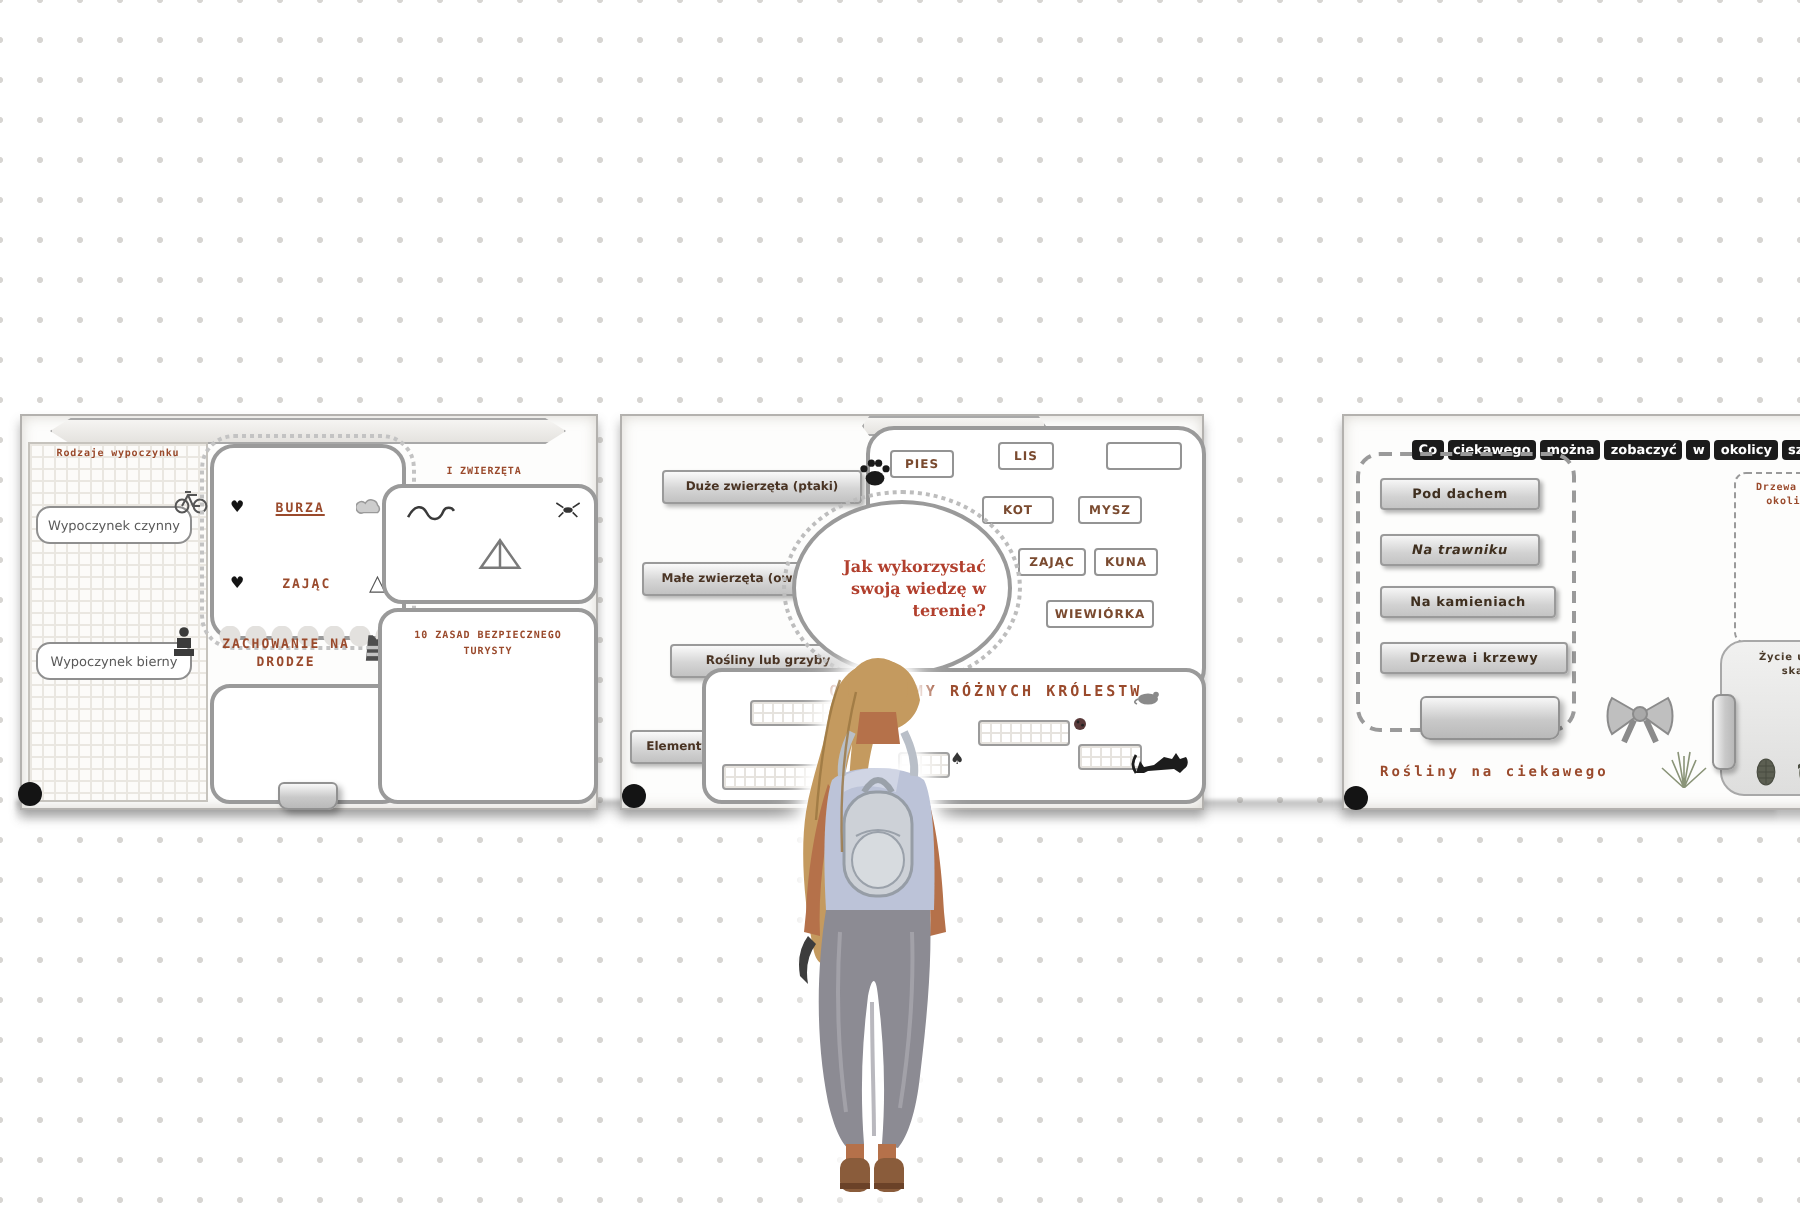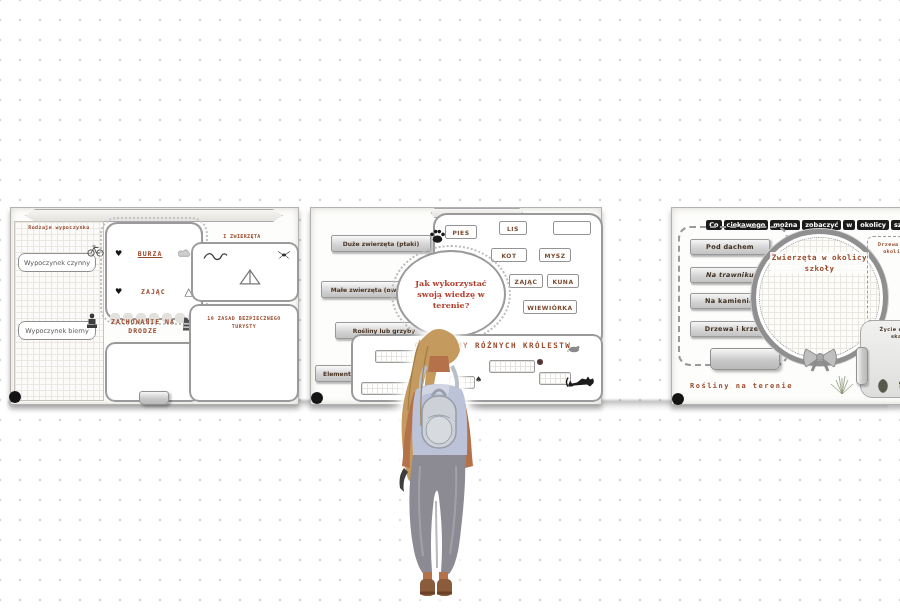--- a/index.html
+++ b/index.html
@@ -26,21 +26,21 @@
   .btnGrey{background:linear-gradient(180deg,#f6f6f6,#d2d2d2 60%,#c4c4c4);border:1px solid #9a9a9a;border-radius:2px;
     box-shadow:1.5px 1.5px 2px rgba(0,0,0,.3);display:flex;align-items:center;justify-content:center;
     font-size:6.5px;font-weight:700;color:#3f2f1f;height:14px;letter-spacing:.3px;}
   .roundbox{background:#fff;border:2px solid #9a9a9a;border-radius:10px;}
   .cloudbox{background:#fff;border:2px solid #9a9a9a;border-radius:12px;outline:2px dotted #c3c3c3;outline-offset:3px;}
   .cloudbox::after{content:"";position:absolute;left:2px;right:2px;bottom:-7px;height:12px;
     background-image:radial-gradient(circle at 6px 5px,#e3e1de 5px,rgba(0,0,0,0) 5.5px);background-size:13px 12px;background-repeat:repeat-x;}
   .banner1{background:linear-gradient(180deg,#f7f6f4,#e3e1dd);box-shadow:inset 0 0 0 1px #a8a8a8;
     clip-path:polygon(0 50%,4% 0,96% 0,100% 50%,96% 100%,4% 100%);}
   .ovalQ{background:#fff;border:2px solid #9a9a9a;border-radius:50%;outline:2px dotted #bdbdbd;outline-offset:3px;
-    display:flex;align-items:center;justify-content:center;text-align:center;}
+    display:flex;align-items:center;justify-content:center;text-align:right;}
   .ovalQ .qt{font-family:"DejaVu Serif",serif;font-weight:700;font-size:8px;line-height:11px;color:#b2402e;width:84px;}
   .strip{border:1px solid #9b9b9b;border-radius:2px;height:11px;background-image:linear-gradient(#e6e3de 1px,rgba(0,0,0,0) 1px),linear-gradient(90deg,#e6e3de 1px,rgba(0,0,0,0) 1px);background-size:5px 5px;background-color:#fff;}
   .chip{display:inline-block;background:#1b1b1b;color:#fff;font-size:6.5px;font-weight:700;padding:1px 3px;border-radius:2px;margin:0 1px;line-height:8px;}
   .dotbox{border:2px dashed #9a9a9a;border-radius:12px;}
   .hoop{border:5px solid #8f8f8f;border-radius:50%;background-color:#fdfdfc;
     background-image:linear-gradient(#eae7e1 1px,rgba(0,0,0,0) 1px),linear-gradient(90deg,#eae7e1 1px,rgba(0,0,0,0) 1px);background-size:6px 6px;
     box-shadow:0 0 0 1px #cfcfcf, inset 0 0 0 3px #fff;}
   .hoop-inner{position:absolute;inset:3px;border:1.5px dotted #9a9a9a;border-radius:50%;}
   .scrollH{background:linear-gradient(180deg,#f7f7f7,#c9c9c9 55%,#b9b9b9);border:1px solid #919191;border-radius:3px 3px 5px 5px;box-shadow:2px 2px 3px rgba(0,0,0,.3);}
   .scrollV{background:linear-gradient(90deg,#f7f7f7,#c9c9c9 55%,#b9b9b9);border:1px solid #919191;border-radius:4px;box-shadow:1px 2px 2px rgba(0,0,0,.25);}
@@ -220,24 +220,20 @@
           <span>Na trawniku</span>
         </div>
       <div class="abs btnGrey" style="left:10px;top:65px;width:86px;">
           <span>Na kamieniach</span>
         </div>
       <div class="abs btnGrey" style="left:10px;top:93px;width:92px;">
           <span>Drzewa i krzewy</span>
         </div>
       <div class="abs scrollH" style="left:30px;top:120px;width:68px;height:20px;"></div>
     </div>
-    <div class="abs hoop" style="left:79px;top:21px;width:127px;height:127px;">
-      <div class="hoop-inner"></div>
-      <div class="abs rust" style="left:14px;top:18px;width:99px;font-size:7.5px;letter-spacing:.5px;text-align:center;line-height:11px;background:rgba(253,253,252,.85);">Zwierzęta w okolicy szkoły</div>
-    </div>
     <svg class="abs" style="left:130px;top:138px;z-index:11;" width="36" height="28" viewBox="0 0 36 26">
         <g fill="#bfbfbf" stroke="#8b8b8b" stroke-width="1">
           <path d="M18,10 L4,2 C1,7 1,15 4,20 Z"></path>
           <path d="M18,10 L32,2 C35,7 35,15 32,20 Z"></path>
           <path d="M15,13 L10,24 M21,13 L26,24" fill="none" stroke-width="3"></path>
           <circle cx="18" cy="10" r="3.5" fill="#a9a9a9"></circle>
         </g>
       </svg>
     <div class="abs dotbox" style="left:195px;top:28px;width:78px;height:84px;border-width:1.5px;border-radius:6px;">
       <div class="rust caption-sm" style="margin:4px 3px 0;font-weight:700;">Drzewa i krzewy w okolicy szkoły</div>
@@ -260,21 +256,21 @@
           </svg>
         <svg width="12" height="14" viewBox="0 0 14 14">
             <path d="M7,1 C10,4 11,8 7,13 C3,8 4,4 7,1 Z" fill="#55604c"></path>
             <path d="M7,13 L7,5" stroke="#3e4636" stroke-width=".7"></path>
           </svg>
       </div>
     </div>
     <svg class="abs" style="left:155px;top:166px;" width="30" height="20" viewBox="0 0 30 20">
         <path d="M15,20 L15,4 M15,20 L9,6 M15,20 L21,6 M15,20 L4,10 M15,20 L26,10 M15,20 L12,2 M15,20 L18,2" stroke="#8a9478" fill="none" stroke-width=".8"></path>
       </svg>
-    <div class="abs rust" style="left:18px;top:174px;font-size:7px;letter-spacing:1.5px;">Rośliny na terenie</div>
+    <div class="abs rust" style="left:18px;top:174px;font-size:7px;letter-spacing:1.5px;">Rośliny na ciekawego</div>
     <div class="abs blackdot" style="left:0px;top:185px;"></div>
   </div>
 
   <svg class="abs person" style="left:376px;top:326px;" width="118" height="280" viewBox="0 0 118 280">
     <path d="M64,4 C46,6 40,20 38,34 C36,48 30,62 27,80 C24,100 26,126 31,150 C33,158 39,158 40,150 C37,126 38,102 42,84 C45,70 47,58 50,46 C48,66 47,88 50,108 C51,116 58,116 58,108 C55,84 56,60 62,40 C74,40 82,34 84,24 C82,10 74,4 64,4 Z" fill="#c49a5f"></path>
     <ellipse cx="63" cy="18" rx="15" ry="15" fill="#c49a5f"></ellipse>
     <path d="M54,30 L72,30 L74,46 L52,46 Z" fill="#b5714a"></path>
     <path d="M38,66 C32,84 28,108 27,130 L26,140 L34,142 C33,120 36,94 42,72 Z" fill="#b5714a"></path>
     <path d="M86,66 C92,84 95,108 96,130 L97,140 L89,142 C90,120 87,94 82,70 Z" fill="#b5714a"></path>
     <path d="M40,64 C48,56 76,56 86,64 C90,72 92,94 91,129 L37,129 C35,94 37,72 40,64 Z" fill="#bcc3d8"></path>

